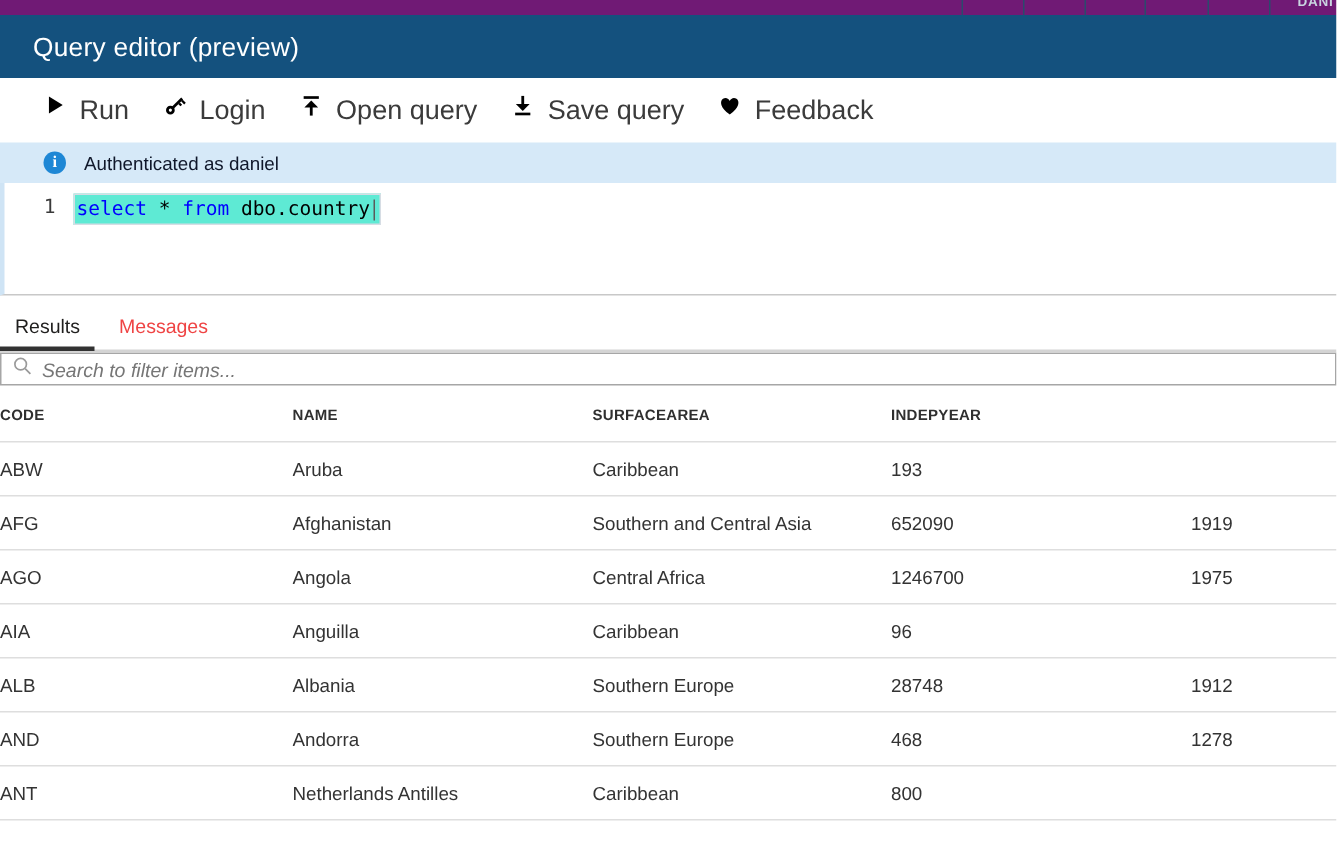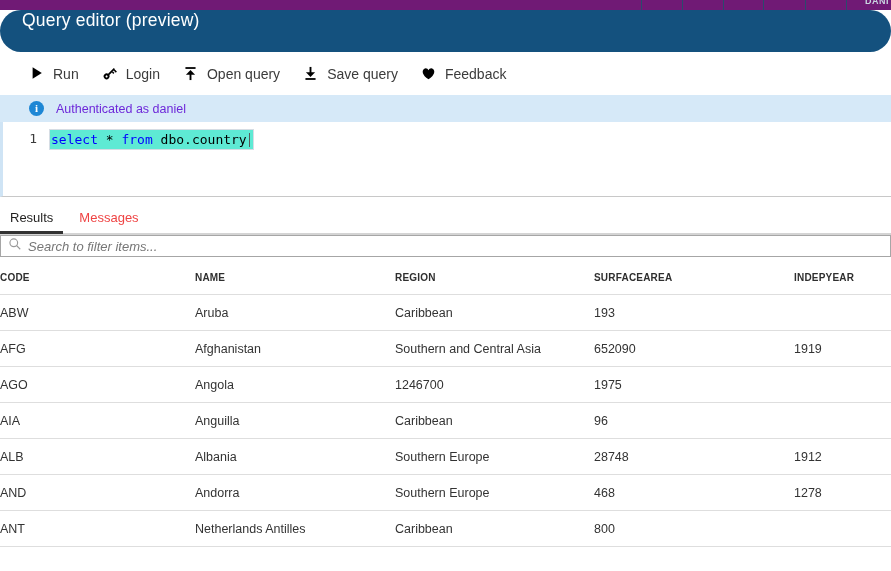--- a/index.html
+++ b/index.html
@@ -6,35 +6,35 @@
   html,body { width:891px; height:571px; overflow:hidden; background:#fff;
               font-family:"Liberation Sans", sans-serif; }
 
   
   .topbar { height:10px; background:#701a75; position:relative; overflow:hidden; }
   .topbar .sep { position:absolute; top:0; width:1px; height:10px; background:#2b4a6d; }
   .topbar .acct { position:absolute; top:-4px; right:2px; color:#c9d4e0; font-size:9px;
                   font-weight:bold; letter-spacing:.5px; }
 
   
-  .titlebar { height:42px; background:#14517e; color:#fff; display:flex; 
-              padding-left:22px; font-size:17.5px; font-weight:300; letter-spacing:.2px;border-radius:21px; }
+  .titlebar { height:42px; background:#14517e; color:#fff; display:flex; align-items:center;
+              padding-left:22px; font-size:17.5px; font-weight:300; letter-spacing:.2px; }
 
   
   .toolbar { height:43px; display:flex; align-items:center; padding-left:30px; }
   .tbtn { display:flex; align-items:flex-start; gap:9px; margin-right:23px; cursor:pointer;
-          font-size:14px; color:#3b3b3b; white-space:nowrap; }
+          font-size:18px; color:#3b3b3b; white-space:nowrap; }
   .tbtn svg { display:block; }
 
   
   .infobar { height:27px; background:#d6e9f8; display:flex; align-items:center; padding-left:29px; }
   .info-ico { width:15px; height:15px; border-radius:50%; background:#1e87d5; color:#fff;
               font-family:"Liberation Serif", serif; font-size:11px; font-weight:bold;
               display:flex; align-items:center; justify-content:center; line-height:1; }
-  .infobar .msg { margin-left:12px; font-size:12.5px; color:#6d28d9; }
+  .infobar .msg { margin-left:12px; font-size:12.5px; color:#0f172a; }
 
   
   .editor { height:75px; background:#fff; border-left:3px solid #cfe4f5; border-bottom:1px solid #c8c8c8;
             padding-top:7px; font-family:"DejaVu Sans Mono", monospace; font-size:13px; }
   .ed-line { display:flex; line-height:19px; }
   .gutter { width:34px; text-align:right; color:#3a3a3a; flex:none; }
   .codetext { margin-left:12px; background:#5eead4; border:1px solid #d6dde4; padding:0 3px 0 1px;
               display:inline-flex; align-items:center; white-space:pre; }
   .kw { color:#0000ff; }
   .plain { color:#000; }
@@ -162,21 +162,20 @@
       <line x1="10" y1="10" x2="14" y2="14" stroke="#9a9a9a" stroke-width="1.3"></line>
     </svg>
   </span>
   <input type="text" placeholder="Search to filter items..." style="">
 </div>
 
 <div class="grid">
   <div class="gr ghead">
     <div class="th">CODE</div>
     <div class="th">NAME</div>
-    <div class="th">REGION</div>
     <div class="th">SURFACEAREA</div>
     <div class="th">INDEPYEAR</div>
   </div>
 
   <div class="gr grow">
     <div class="td">ABW</div>
     <div class="td">Aruba</div>
     <div class="td">Caribbean</div>
     <div class="td">193</div>
     <div class="td"></div>
@@ -184,20 +183,21 @@
   <div class="gr grow">
     <div class="td">AFG</div>
     <div class="td">Afghanistan</div>
     <div class="td">Southern and Central Asia</div>
     <div class="td">652090</div>
     <div class="td">1919</div>
   </div>
   <div class="gr grow">
     <div class="td">AGO</div>
     <div class="td">Angola</div>
+    <div class="td">Central Africa</div>
     <div class="td">1246700</div>
     <div class="td">1975</div>
   </div>
   <div class="gr grow">
     <div class="td">AIA</div>
     <div class="td">Anguilla</div>
     <div class="td">Caribbean</div>
     <div class="td">96</div>
     <div class="td"></div>
   </div>

